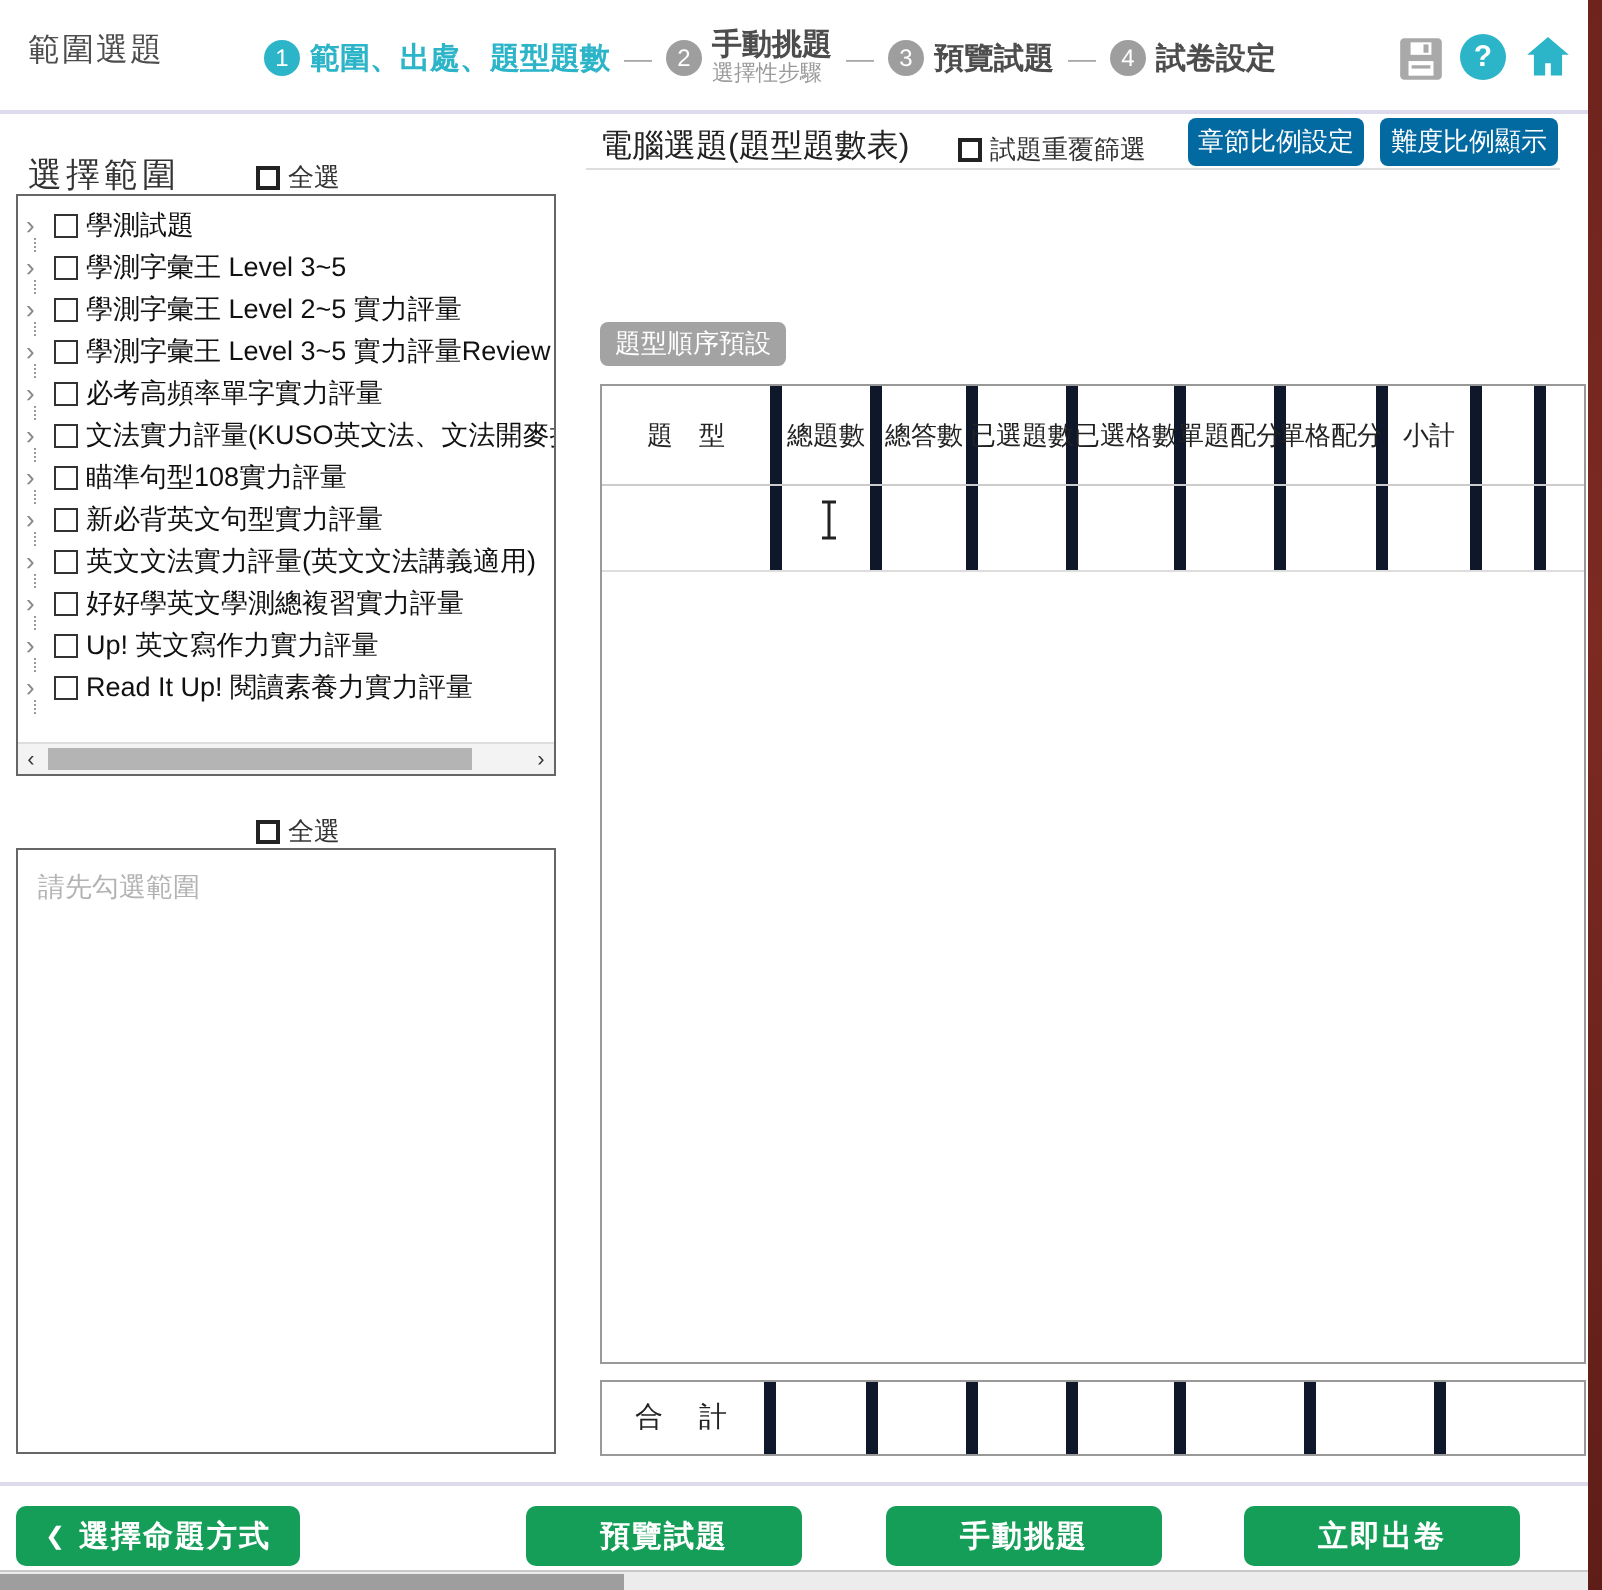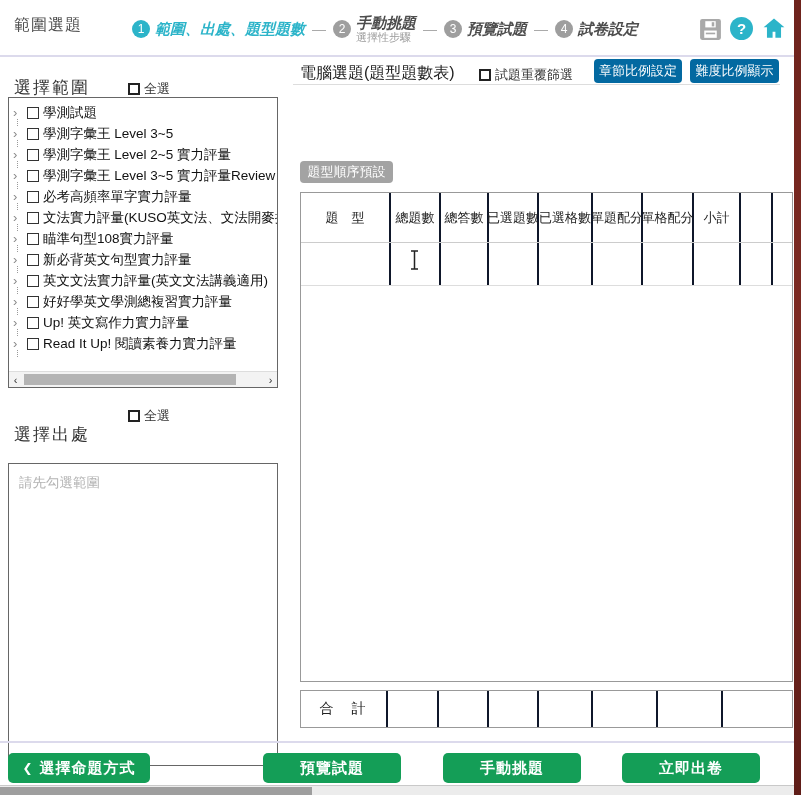--- a/index.html
+++ b/index.html
@@ -7,37 +7,37 @@
   body { font-family:"Liberation Sans","DejaVu Sans",sans-serif; }
   .screen { position:relative; width:801px; height:795px; background:#fff; overflow:hidden; }
 
   
   .page-title { position:absolute; left:14px; top:15px; font-size:16px; color:#4d4d4d; letter-spacing:1px; }
   .stepper { position:absolute; left:132px; top:8px; height:42px; display:flex; align-items:center; }
   .step { display:flex; align-items:center; }
   .scircle { width:18px; height:18px; border-radius:50%; background:#9e9e9e; color:#fff; font-size:12px;
              display:inline-flex; align-items:center; justify-content:center; margin-right:5px; flex:none; }
   .step.active .scircle { background:#2cb4c9; }
-  .slabel { font-size:15px; color:#4d4d4d; font-weight:bold; white-space:nowrap;font-style:italic; }
+  .slabel { font-size:15px; color:#4d4d4d; font-weight:bold; white-space:nowrap; }
   .step.active .slabel { color:#2cb4c9; }
   .sstack { display:flex; flex-direction:column; line-height:1.15; }
   .ssub { font-size:11px; color:#9b9b9b; font-weight:normal; }
   .sdash { color:#aaa; font-size:14px; margin:0 7px; }
   .hdr-icon { position:absolute; top:17px; cursor:pointer; }
   .help-circle { width:23px; height:23px; border-radius:50%; background:#2cb4c9; color:#fff;
                  display:flex; align-items:center; justify-content:center; font-size:15px; font-weight:bold; }
   .lavline { position:absolute; left:0; width:794px; height:2px; background:#dcdaec; }
 
   
   .sec-title { position:absolute; font-size:17px; color:#333; letter-spacing:2px; }
   .selall { position:absolute; display:flex; align-items:center; font-size:13px; color:#333; cursor:pointer; }
   .cbx { width:12px; height:12px; border:2px solid #222; background:#fff; margin-right:4px; flex:none; }
   .listbox { position:absolute; left:8px; width:270px; border:1px solid #666; background:#fff; overflow:hidden; }
   .box-range { top:97px; height:291px; }
-  .box-source { top:424px; height:303px;margin-top:39px; }
+  .box-source { top:424px; height:303px; }
   .tree { padding-top:4px; }
   .tree-item { position:relative; height:21px; display:flex; align-items:center; white-space:nowrap; cursor:pointer; }
   .tree-item::after { content:""; position:absolute; left:8px; top:17px; height:7px; border-left:1px dotted #999; }
   .chev { width:11px; margin-left:4px; color:#888; font-size:13px; line-height:1; flex:none; }
   .tcbx { width:12px; height:12px; border:1.6px solid #333; background:#fff; margin:0 4px 0 3px; flex:none; }
   .tlbl { font-size:13.5px; color:#111; }
   .hscroll { position:absolute; left:0; bottom:0; width:268px; height:16px; background:#f3f3f3;
              border-top:1px solid #ddd; display:flex; align-items:center; }
   .harrow { width:13px; text-align:center; font-size:11px; color:#333; cursor:pointer; }
   .htrack { flex:1; height:100%; position:relative; }
@@ -50,21 +50,21 @@
   .btn-green-sm { position:absolute; top:59px; height:24px; background:#0369a1; color:#fff; font-size:13px;
                   border:none; border-radius:4px; display:flex; align-items:center; justify-content:center; cursor:pointer; }
   .divider2 { position:absolute; left:293px; top:84px; width:487px; height:1px; background:#ddd; }
   .order-tag { position:absolute; left:300px; top:161px; width:93px; height:22px; background:#a3a3a3; border-radius:4px;
                color:#fff; font-size:13px; display:flex; align-items:center; justify-content:center; }
 
   .tbl { position:absolute; left:300px; top:192px; width:493px; height:490px; border:1px solid #999; background:#fff; }
   .tr { display:flex; }
   .tr.hdr { height:50px; border-bottom:1px solid #ccc; }
   .tr.data { height:43px; border-bottom:1px solid #ddd; }
-  .td { border-right:2px solid #0f172a; display:flex; align-items:center; justify-content:center;
+  .td { border-right:6px solid #0f172a; display:flex; align-items:center; justify-content:center;
         font-size:13px; color:#222; white-space:nowrap; }
   .td:last-child { border-right:none; }
   .c0{width:90px}.c1{width:50px}.c2{width:48px}.c3{width:50px}.c4{width:54px}
   .c5{width:50px}.c6{width:51px}.c7{width:47px}.c8{width:32px}.c9{flex:1}
   .caret { position:absolute; left:109px; top:57px; }
 
   .totals { position:absolute; left:300px; top:690px; width:493px; height:38px; border:1px solid #999;
             display:flex; background:#fff; }
   .totals .td { font-size:14px; letter-spacing:2px; }
   .t0{width:87px}.t1{width:51px}.t2{width:50px}.t3{width:50px}.t4{width:54px}

